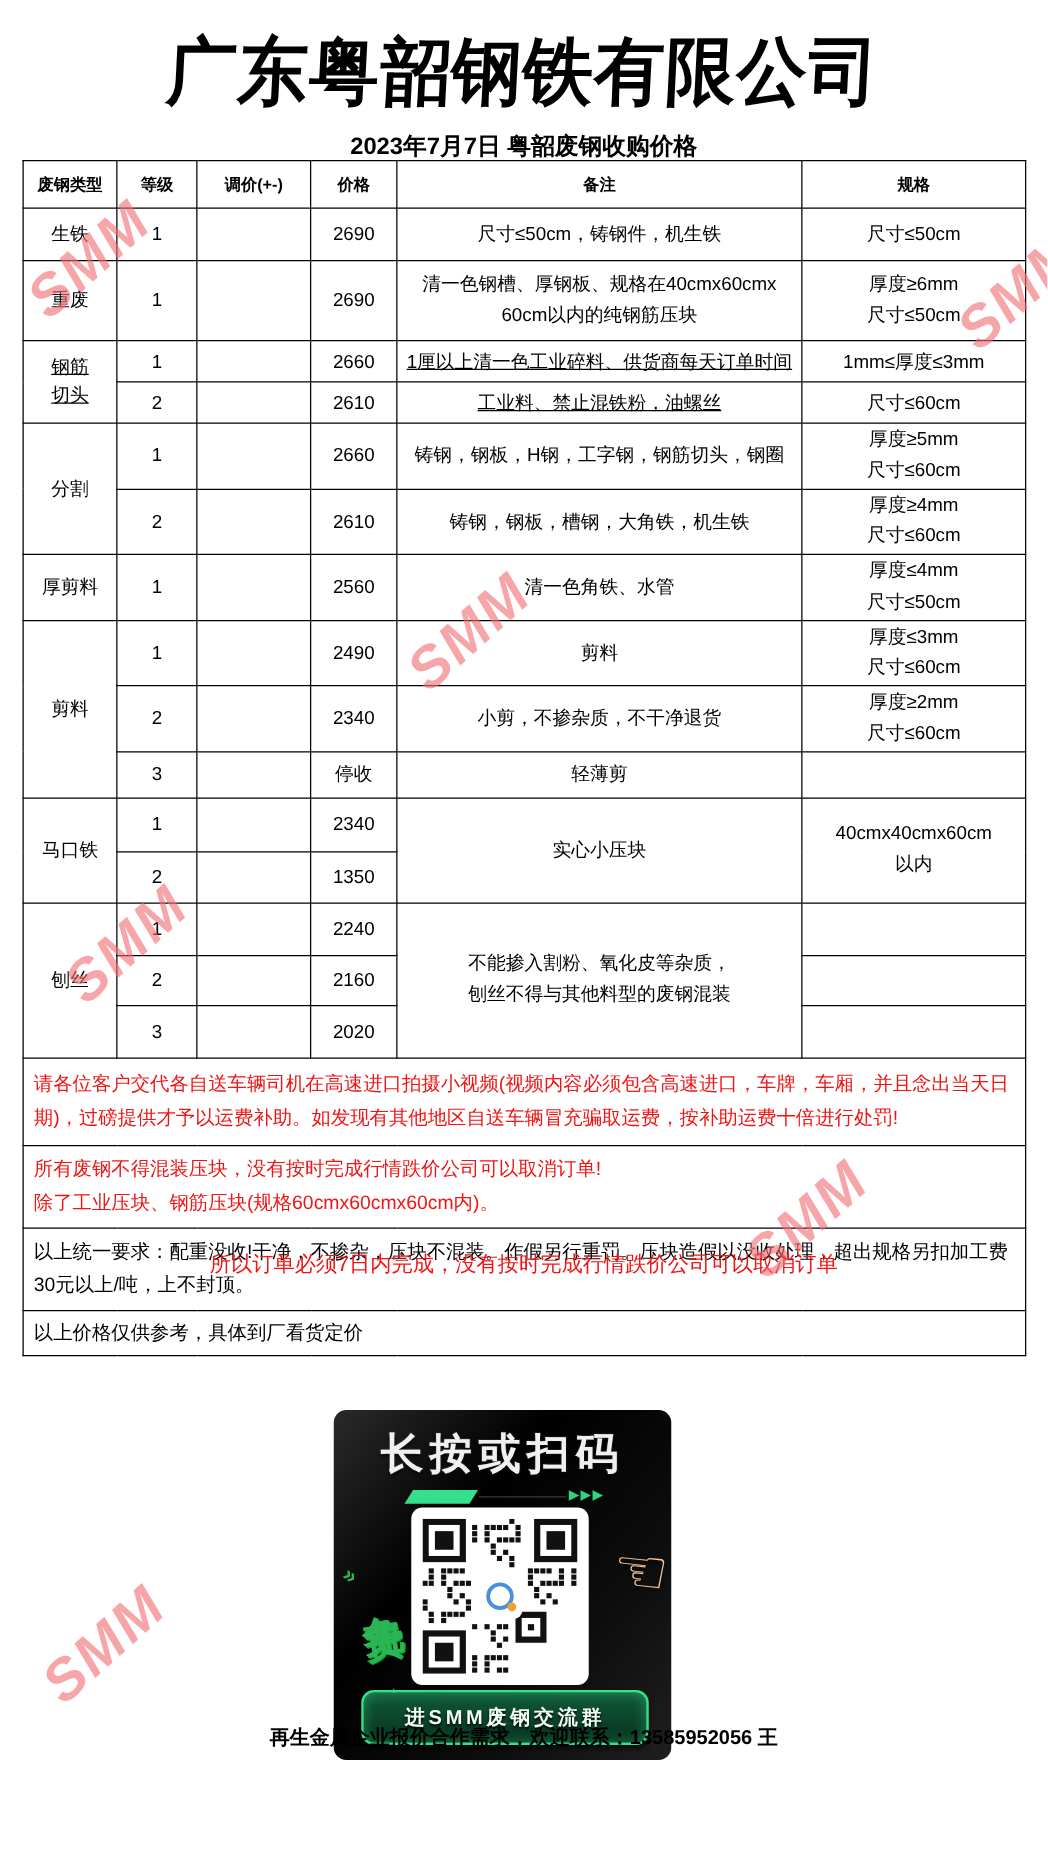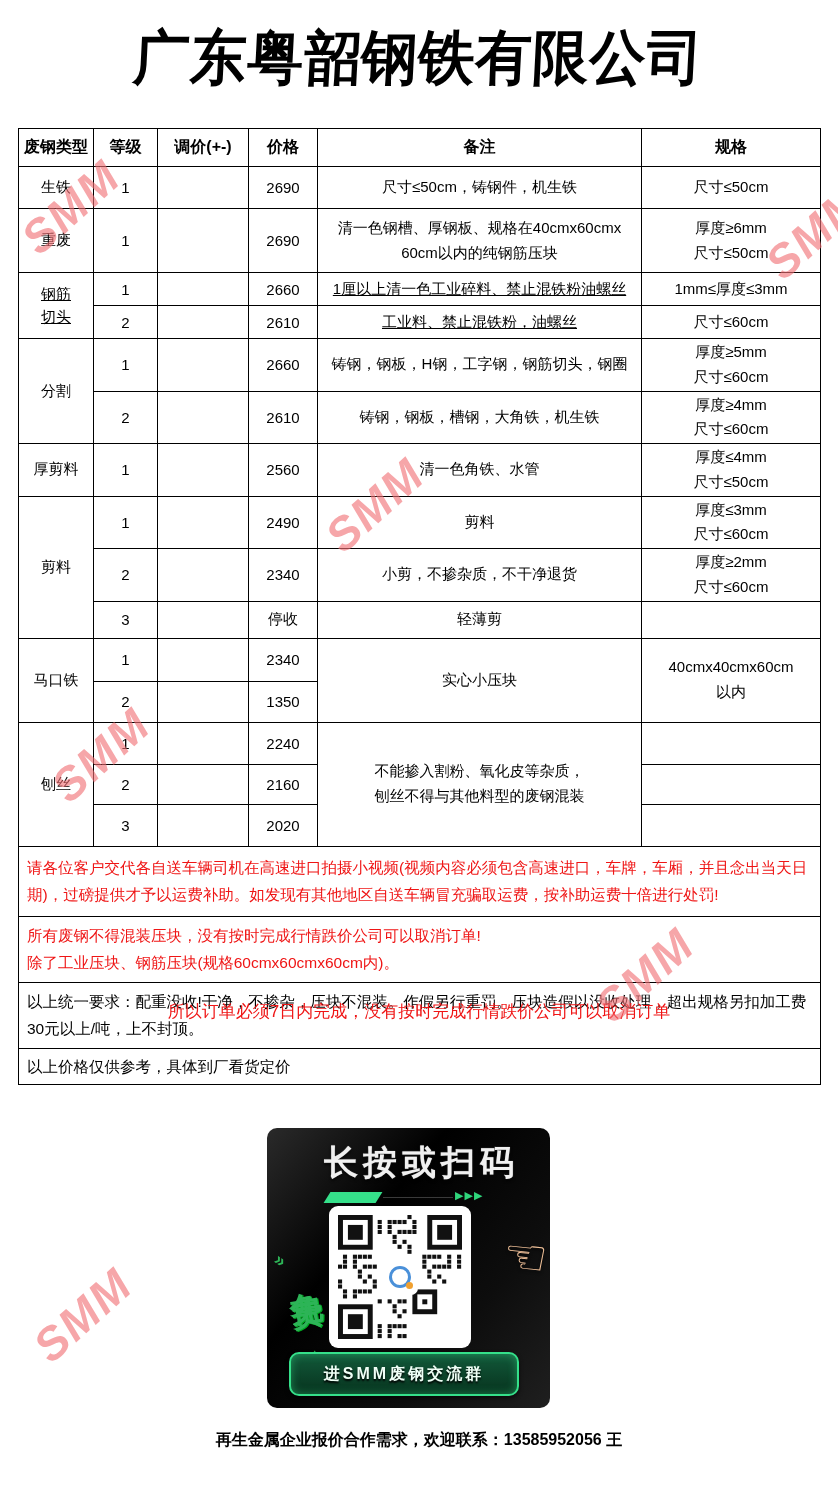--- a/index.html
+++ b/index.html
@@ -7,36 +7,36 @@
         font-family:"Liberation Sans",sans-serif;color:#000;}
   
   .company{margin:0;padding-top:20px;text-align:center;font-size:56px;font-weight:900;
            letter-spacing:1px;transform:skewX(-3deg) scaleY(1.06);}
   .subtitle{margin-top:8px;text-align:center;font-size:19px;font-weight:700;}
   
   table.price-table{position:absolute;left:18px;top:128px;width:802px;border-collapse:collapse;
         table-layout:fixed;font-size:15px;}
   .price-table th,.price-table td{border:1px solid #000;text-align:center;vertical-align:middle;
         padding:1px 4px;overflow:hidden;}
-  .price-table th{font-weight:700;font-size:16px;text-align:center;}
+  .price-table th{font-weight:700;font-size:13px;text-align:center;}
   .price-table .two{line-height:1.65;}
   .ul{text-decoration:underline;}
   .w2{display:inline-block;width:2.3em;line-height:1.5;}
   td.notice{ text-align:left;padding:4px 8px;line-height:27px;font-size:15.5px;margin-top:28px;}
   td.notice.red{color:#ef1515;}
   
   .order-info{position:absolute;top:999px;left:0;width:100%;text-align:center;color:#ef1515;
         font-size:17px;line-height:26px;}
   
   .wm{position:absolute;z-index:9;font-style:italic;font-weight:900;font-size:46px;
       letter-spacing:2px;color:rgba(240,112,117,0.62);transform:rotate(-42deg);
       pointer-events:none;user-select:none;}
   
   .banner{position:absolute;left:267px;top:1128px;width:270px;height:280px;border-radius:10px;
-      background:linear-gradient(130deg,#2a2a2a 0%,#000 35%,#0d0d0d 70%,#1f1f1f 100%);padding-left:13px;}
+      background:linear-gradient(130deg,#2a2a2a 0%,#000 35%,#0d0d0d 70%,#1f1f1f 100%);}
   .banner-title{position:absolute;top:12px;width:100%;text-align:center;font-size:34px;font-weight:900;
       letter-spacing:5px;color:#f0f0f0;text-shadow:0 2px 3px rgba(0,0,0,.8),0 0 1px #aaa;}
   .tag{position:absolute;left:60px;top:64px;width:52px;height:11px;background:#35e08a;transform:skewX(-32deg);}
   .tag-line{position:absolute;left:116px;top:69px;width:70px;border-top:1px solid #3a3a3a;}
   .arrows{position:absolute;left:188px;top:61px;color:#2fd57b;font-size:11px;letter-spacing:1px;}
   .qr-box{position:absolute;left:62px;top:78px;width:142px;height:142px;background:#fff;border-radius:9px;}
   .qr-box svg{position:absolute;left:9px;top:9px;}
   .qr-logo{position:absolute;left:53px;top:53px;width:36px;height:36px;background:#fff;border-radius:7px;}
   .qr-logo .bubble{position:absolute;left:7px;top:7px;width:16px;height:16px;border:3px solid #4a90d9;border-radius:50%;}
   .qr-logo .dot{position:absolute;right:5px;bottom:6px;width:7px;height:7px;background:#f0a030;border-radius:50%;}
@@ -47,28 +47,29 @@
   .fa1{left:8px;top:122px;transform:rotate(35deg);}
   .fa2{left:44px;top:218px;transform:rotate(125deg);}
   .hand{position:absolute;right:2px;top:100px;font-size:50px;color:#f2c29a;transform:rotate(6deg);
       text-shadow:0 2px 3px rgba(0,0,0,.7);}
   .join-btn{position:absolute;left:22px;bottom:12px;width:226px;height:40px;border-radius:10px;
       background:linear-gradient(180deg,#12593a,#07331e);border:2px solid #35e08a;
       box-shadow:inset 0 0 10px rgba(53,224,138,.45),0 2px 4px rgba(0,0,0,.6);
       display:flex;align-items:center;justify-content:center;
       color:#effff6;font-size:16px;font-weight:900;letter-spacing:3px;text-shadow:0 2px 2px #000;}
   
-  .contact{position:absolute;top:1430px;left:0;width:100%;text-align:center;font-size:16px;font-weight:700;}
+  .contact{position:absolute;top:1380px;left:0;width:100%;text-align:center;font-size:16px;font-weight:700;}
 </style>
 </head>
 <body>
 
 <div class="page">
 
   <h1 class="company">广东粤韶钢铁有限公司</h1>
+  <div class="subtitle">2023年7月7日  粤韶废钢收购价格</div>
 
   <table class="price-table">
     <colgroup>
       <col style="width:75px">
         <col style="width:64px">
         <col style="width:91px">
       <col style="width:69px">
         <col style="width:324px">
         <col style="width:179px">
     </colgroup>
@@ -104,21 +105,21 @@
         <div>厚度≥6mm</div>
         <div>尺寸≤50cm</div>
       </td>
     </tr>
 
     <tr style="height:33px">
       <td rowspan="2"><span class="ul w2">钢筋切头</span></td>
       <td>1</td>
       <td></td>
       <td>2660</td>
-      <td class="ul">1厘以上清一色工业碎料、禁止混铁粉油螺丝</td>
+      <td class="ul">1厘以上清一色工业碎料、供货商每天订单时间</td>
       <td>1mm≤厚度≤3mm</td>
     </tr>
     <tr style="height:33px">
       <td>2</td>
       <td></td>
       <td>2610</td>
       <td class="ul">工业料、禁止混铁粉，油螺丝</td>
       <td>尺寸≤60cm</td>
     </tr>
 

